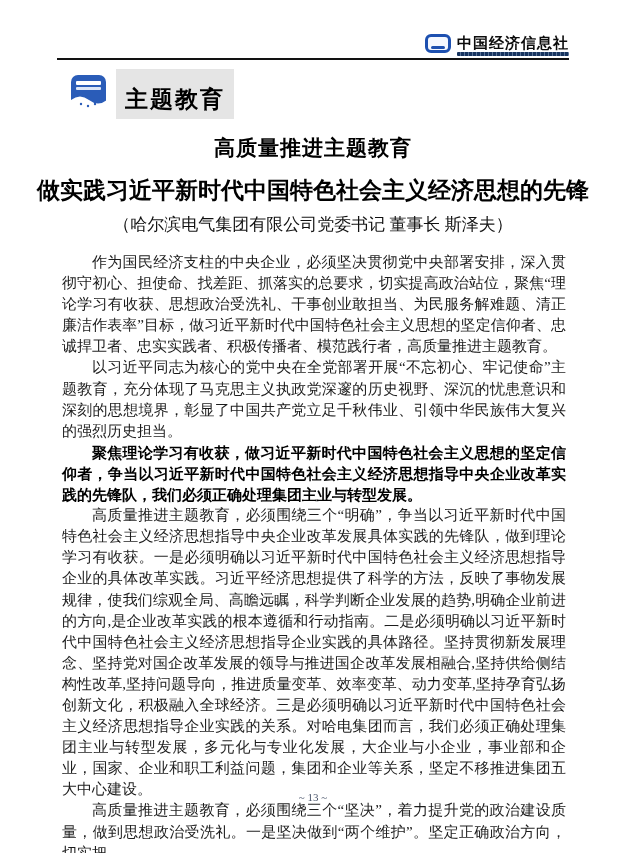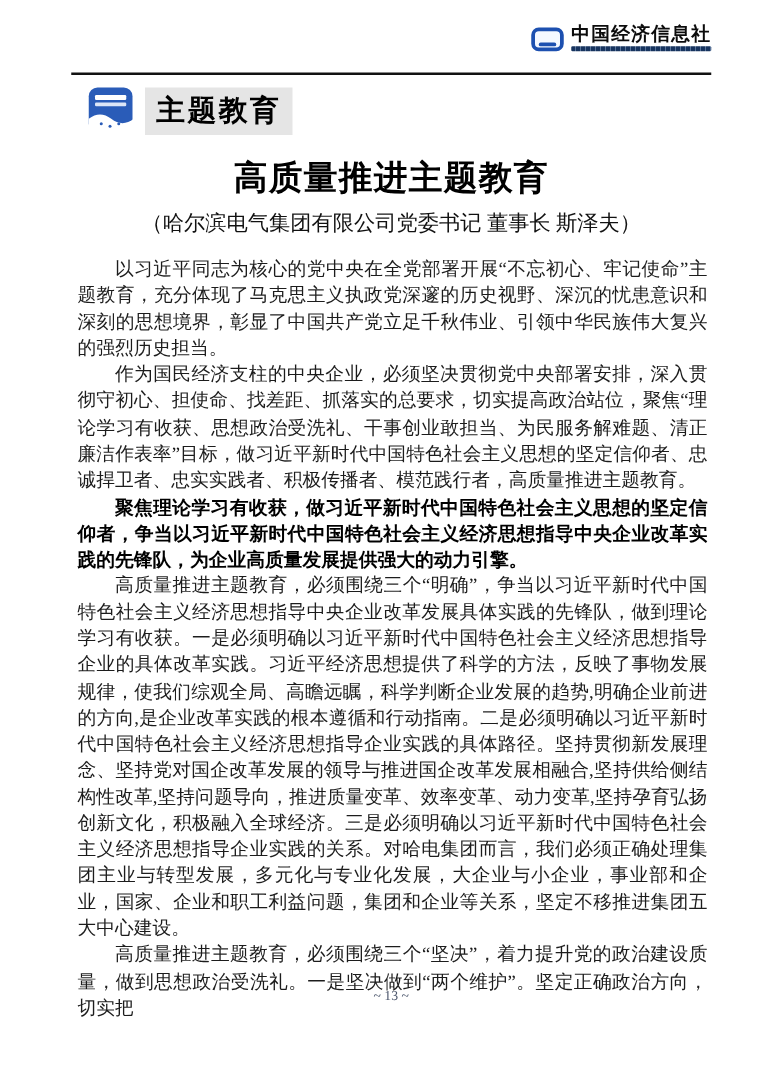--- a/index.html
+++ b/index.html
@@ -16,21 +16,21 @@
   
   .header {
     margin: 0 57px 0 57px;
     height: 60px;
     border-bottom: 2.5px solid #121212;
     display: flex;
     justify-content: flex-end;
     align-items: flex-end;
     position: relative;
   }
-  .logo { display: flex; align-items: center; gap: 6px; padding-bottom: 15px; }
+  .logo { display: flex; align-items: flex-start; gap: 6px; padding-bottom: 0px; }
   .logo-icon {
     width: 26px; height: 19px;
     border: 3px solid #1d50b0;
     border-radius: 6px;
     background: #f4f8ff;
     display: inline-block;
     position: relative;
   }
   .logo-icon::after {
     content:""; position:absolute; left: 3px; right: 3px; bottom: 1px;
@@ -51,30 +51,30 @@
   
   .section-row {
     margin: 9px 57px 0 70px;
     display: flex; align-items: center; gap: 9px;
   }
   .badge-icon { width: 37px; height: 40px; flex: 0 0 auto; }
   .badge-label {
     font-family: "Liberation Sans", "DejaVu Sans", sans-serif;
     font-weight: bold; font-size: 23px; color: #000;
     background: #e5e5e5;
-    padding: 3px 9px 4px 9px;
+    padding: 15px 9px 4px 9px;
     letter-spacing: 2px;
   }
 
   
   .title {
     margin-top: 15px;
     text-align: center;
     font-family: "Liberation Sans", "DejaVu Sans", sans-serif;
-    font-weight: bold; font-size: 27px; color: #000;
+    font-weight: bold; font-size: 21px; color: #000;
     letter-spacing: 1px;
   }
   .subtitle {
     margin-top: 13px;
     text-align: center;
     font-family: "Liberation Sans", "DejaVu Sans", sans-serif;
     font-weight: bold; font-size: 23px; color: #000;
   }
   .byline {
     margin-top: 7px;
@@ -131,25 +131,26 @@
       <rect x="6" y="13" width="25" height="3" fill="#dce6f7" rx="1"></rect>
       <path d="M1 26 q 9 -7 18 0 q 9 7 18 0 l 0 11 q 0 7 -7 7 l -22 0 q -7 0 -7 -7 z" fill="#ffffff"></path>
       <circle cx="11" cy="30" r="1.2" fill="#2a5cb8"></circle>
       <circle cx="18" cy="32" r="1.2" fill="#2a5cb8"></circle>
       <circle cx="25" cy="30" r="1.2" fill="#2a5cb8"></circle>
     </svg>
     <span class="badge-label">主题教育</span>
   </div>
 
   <div class="title">高质量推进主题教育</div>
+  <div class="subtitle">做实践习近平新时代中国特色社会主义经济思想的先锋</div>
   <div class="byline">（哈尔滨电气集团有限公司党委书记 董事长 斯泽夫）</div>
 
   <div class="body-text">
+    <p>作为国民经济支柱的中央企业，必须坚决贯彻党中央部署安排，深入贯彻守初心、担使命、找差距、抓落实的总要求，切实提高政治站位，聚焦“理论学习有收获、思想政治受洗礼、干事创业敢担当、为民服务解难题、清正廉洁作表率”目标，做习近平新时代中国特色社会主义思想的坚定信仰者、忠诚捍卫者、忠实实践者、积极传播者、模范践行者，高质量推进主题教育。</p>
     <p>以习近平同志为核心的党中央在全党部署开展“不忘初心、牢记使命”主题教育，充分体现了马克思主义执政党深邃的历史视野、深沉的忧患意识和深刻的思想境界，彰显了中国共产党立足千秋伟业、引领中华民族伟大复兴的强烈历史担当。</p>
-    <p>作为国民经济支柱的中央企业，必须坚决贯彻党中央部署安排，深入贯彻守初心、担使命、找差距、抓落实的总要求，切实提高政治站位，聚焦“理论学习有收获、思想政治受洗礼、干事创业敢担当、为民服务解难题、清正廉洁作表率”目标，做习近平新时代中国特色社会主义思想的坚定信仰者、忠诚捍卫者、忠实实践者、积极传播者、模范践行者，高质量推进主题教育。</p>
-    <p class="para-bold">聚焦理论学习有收获，做习近平新时代中国特色社会主义思想的坚定信仰者，争当以习近平新时代中国特色社会主义经济思想指导中央企业改革实践的先锋队，为企业高质量发展提供强大的动力引擎。</p>
+    <p class="para-bold">聚焦理论学习有收获，做习近平新时代中国特色社会主义思想的坚定信仰者，争当以习近平新时代中国特色社会主义经济思想指导中央企业改革实践的先锋队，我们必须正确处理集团主业与转型发展。</p>
     <p>高质量推进主题教育，必须围绕三个“明确”，争当以习近平新时代中国特色社会主义经济思想指导中央企业改革发展具体实践的先锋队，做到理论学习有收获。一是必须明确以习近平新时代中国特色社会主义经济思想指导企业的具体改革实践。习近平经济思想提供了科学的方法，反映了事物发展规律，使我们综观全局、高瞻远瞩，科学判断企业发展的趋势,明确企业前进的方向,是企业改革实践的根本遵循和行动指南。二是必须明确以习近平新时代中国特色社会主义经济思想指导企业实践的具体路径。坚持贯彻新发展理念、坚持党对国企改革发展的领导与推进国企改革发展相融合,坚持供给侧结构性改革,坚持问题导向，推进质量变革、效率变革、动力变革,坚持孕育弘扬创新文化，积极融入全球经济。三是必须明确以习近平新时代中国特色社会主义经济思想指导企业实践的关系。对哈电集团而言，我们必须正确处理集团主业与转型发展，多元化与专业化发展，大企业与小企业，事业部和企业，国家、企业和职工利益问题，集团和企业等关系，坚定不移推进集团五大中心建设。</p>
     <p>高质量推进主题教育，必须围绕三个“坚决”，着力提升党的政治建设质量，做到思想政治受洗礼。一是坚决做到“两个维护”。坚定正确政治方向，切实把</p>
   </div>
 
   <div class="footer">~ 13 ~</div>
 
 </div>
 
 </body></html>

